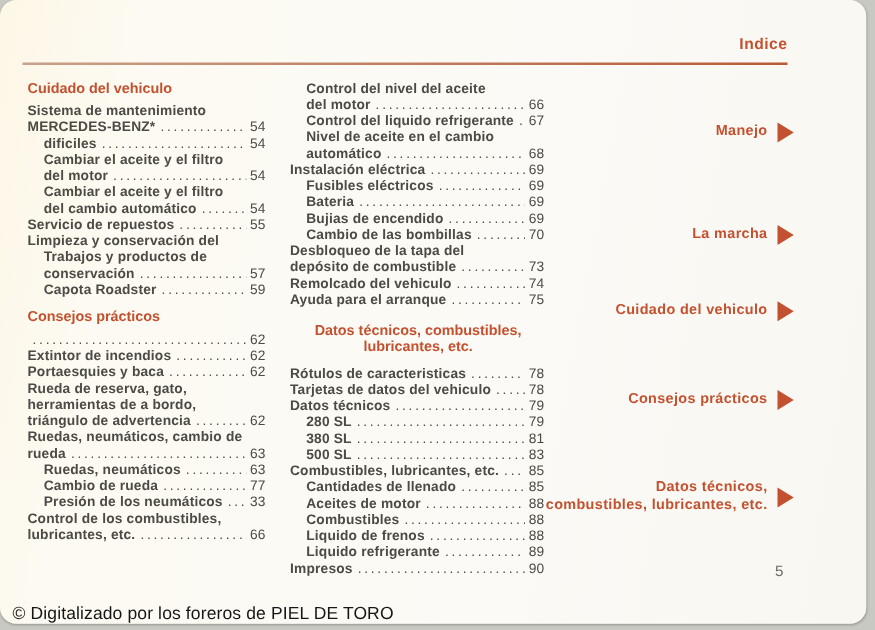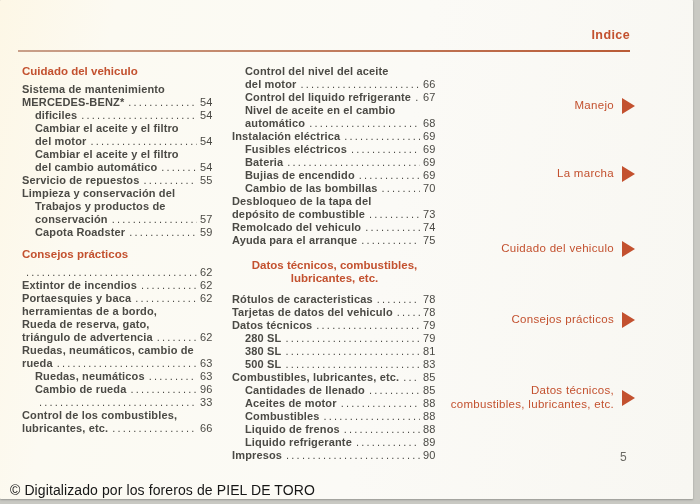--- a/index.html
+++ b/index.html
@@ -3,21 +3,21 @@
 <meta charset="utf-8">
 <style>
   html,body{margin:0;padding:0;}
   body{
     width:700px;height:504px;position:relative;overflow:hidden;
     background:#c9c9c3;
     font-family:"Liberation Sans","DejaVu Sans",sans-serif;
   }
   .page{
     position:absolute;left:0;top:0;right:7px;bottom:5px;
-    border-radius:1px;
+    border-radius:13px;
     background:linear-gradient(100deg,#fdf7e6 0%,#fcfaf2 15%,#fbfaf6 55%,#f8f7f2 100%);
     box-shadow:0 1px 2px rgba(0,0,0,.25);
   }
   .rule{
     position:absolute;left:18px;top:50px;width:612px;height:2px;
     background:linear-gradient(90deg,#c9a089,#b95b36);
   }
   .indice{
     position:absolute;top:28px;right:63px;
     font-size:12.5px;font-weight:bold;letter-spacing:.4px;
@@ -39,30 +39,30 @@
   .num{flex:none;min-width:14px;}
   .toc-heading{
     font-size:11.5px;line-height:13px;font-weight:bold;
     margin:9px 0 5px;
   }
   .col-left .toc-heading:first-child{margin-top:0;}
   .col-mid .toc-heading{margin-top:12px;margin-bottom:8px;text-align:center;}
   .side-label{
     position:absolute;display:flex;align-items:center;justify-content:flex-end;
     right:58px;
-    font-size:11.5px;line-height:13.5px;font-weight:normal;text-align:right;
+    font-size:11.5px;line-height:13.5px;font-weight:bold;text-align:right;
     letter-spacing:.3px;
   }
   .side-label .tri{
     flex:none;width:0;height:0;margin-left:8px;
     border-top:8px solid transparent;border-bottom:8px solid transparent;
     border-left:13px solid #c3512f;
   }
   .sl-0{top:98px;}
-  .sl-1{top:166px;}
+  .sl-1{top:180px;}
   .sl-2{top:241px;}
   .sl-3{top:312px;}
   .sl-4{top:384px;}
   .page-number{
     position:absolute;left:620px;top:450px;
     font-size:12px;color:#6b6a64;
   }
   .watermark{
     position:absolute;left:10px;top:482px;
     font-size:14px;color:#161616;letter-spacing:.1px;
@@ -142,49 +142,50 @@
           <span class="lab">Extintor de incendios</span>
           <span class="dots"></span>
           <span class="num">62</span>
         </div>
         <div class="toc-line">
           <span class="lab">Portaesquies y baca</span>
           <span class="dots"></span>
           <span class="num">62</span>
         </div>
         <div class="toc-line">
+          <span class="lab">Rueda de reserva, gato,</span>
+        </div>
+        <div class="toc-line">
           <span class="lab">herramientas de a bordo,</span>
         </div>
         <div class="toc-line">
-          <span class="lab">Rueda de reserva, gato,</span>
-        </div>
-        <div class="toc-line">
           <span class="lab">triángulo de advertencia</span>
           <span class="dots"></span>
           <span class="num">62</span>
         </div>
         <div class="toc-line">
           <span class="lab">Ruedas, neumáticos, cambio de</span>
         </div>
         <div class="toc-line">
           <span class="lab">rueda</span>
           <span class="dots"></span>
           <span class="num">63</span>
         </div>
         <div class="toc-line indent">
           <span class="lab">Ruedas, neumáticos</span>
           <span class="dots"></span>
           <span class="num">63</span>
         </div>
         <div class="toc-line indent">
           <span class="lab">Cambio de rueda</span>
           <span class="dots"></span>
-          <span class="num">96</span>
-        </div>
-        <div class="toc-line indent">
+          <span class="num">77</span>
+        </div>
+        <div class="toc-line indent">
+          <span class="lab">Presión de los neumáticos</span>
           <span class="dots"></span>
           <span class="num">33</span>
         </div>
         <div class="toc-line">
           <span class="lab">Control de los combustibles,</span>
         </div>
         <div class="toc-line">
           <span class="lab">lubricantes, etc.</span>
           <span class="dots"></span>
           <span class="num">66</span>

